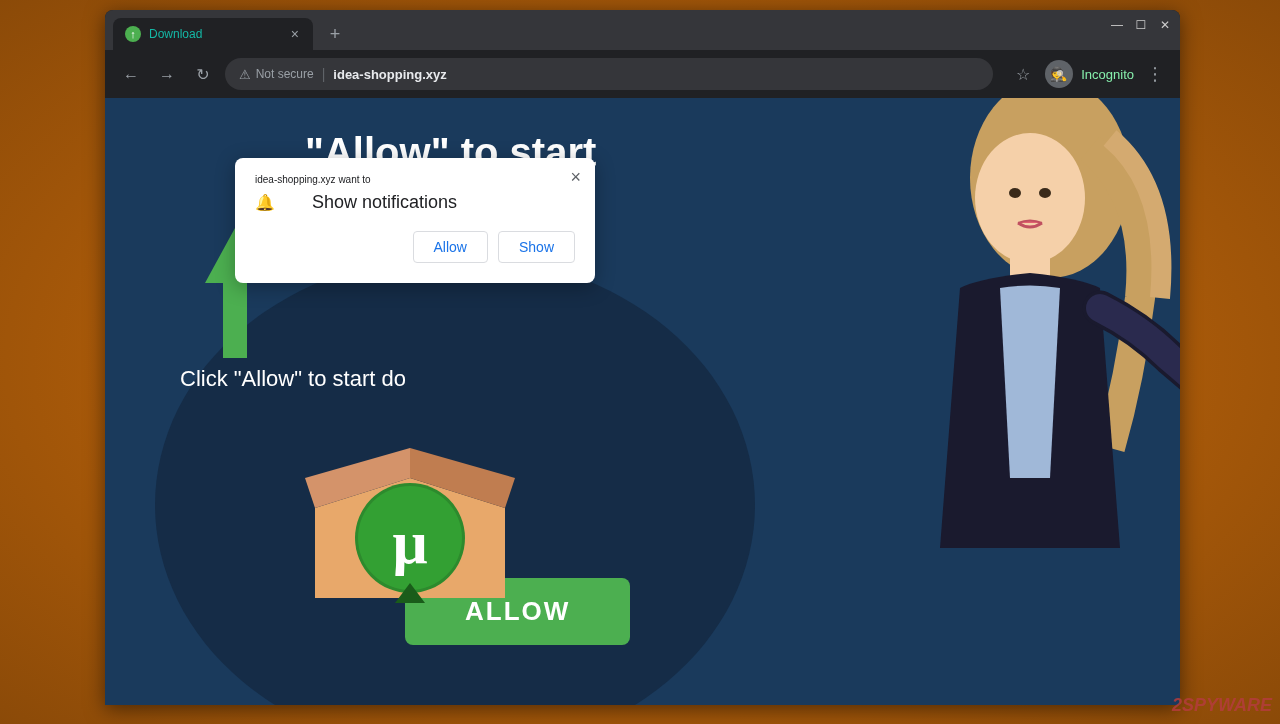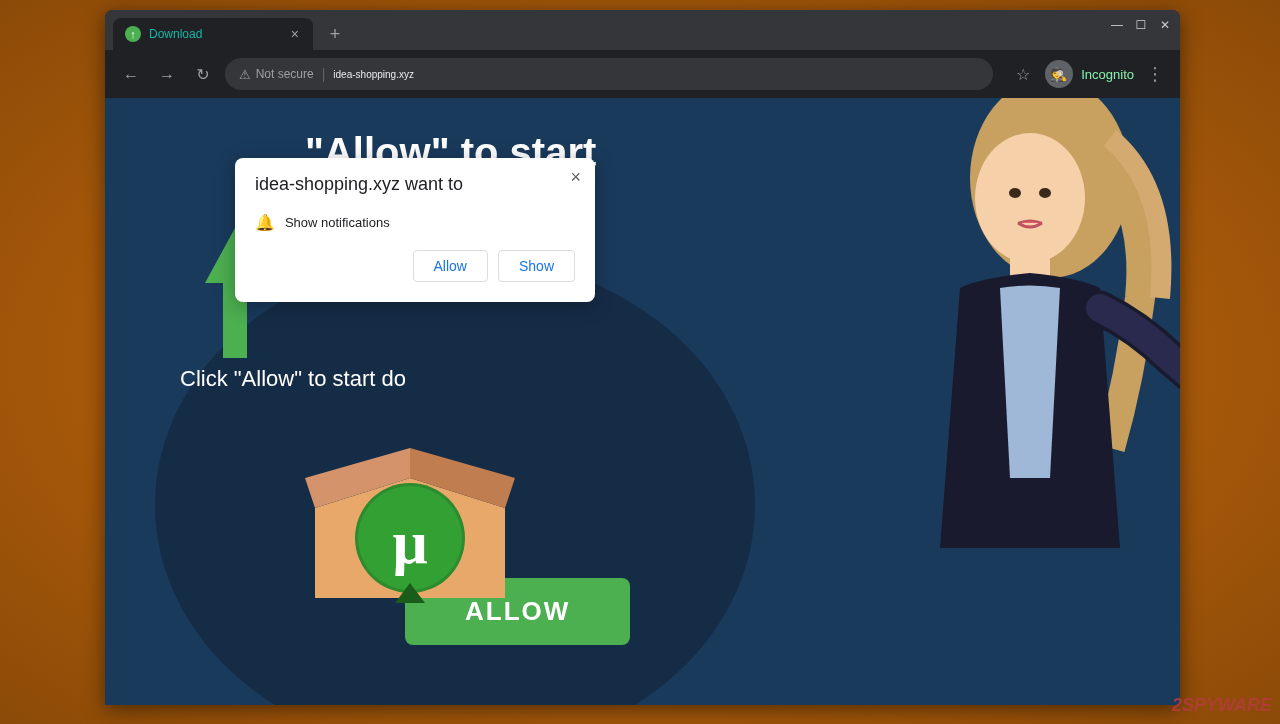--- a/index.html
+++ b/index.html
@@ -181,21 +181,22 @@
       font-size: 13px;
     }
 
     .separator {
       color: #5f6368;
       font-size: 14px;
     }
 
     .url-text {
       color: #e8eaed;
-      font-size: 10px;
+      font-size: 13px;
+      font-weight: bold;
     }
 
     .address-right {
       display: flex;
       align-items: center;
       gap: 8px;
       margin-left: 8px;
     }
 
     .address-icon-btn {
@@ -308,41 +309,42 @@
       position: absolute;
       top: 10px;
       right: 14px;
       color: #5f6368;
       font-size: 18px;
       cursor: pointer;
       line-height: 1;
     }
 
     .popup-title {
-      font-size: 18px;
+      font-size: 10px;
       color: #202124;
-      margin-bottom: 18px;
+      margin-bottom: 7px;
       padding-right: 20px;
     }
 
     .popup-notification-row {
       display: flex;
       align-items: center;
       gap: 10px;
       margin-bottom: 18px;
     }
 
     .bell-icon {
       font-size: 16px;
       color: #5f6368;
     }
 
     .popup-notification-label {
-      font-size: 13px;
+      font-size: 18px;
       color: #202124;
+      margin-left: 27px;
     }
 
     .popup-buttons {
       display: flex;
       gap: 10px;
       justify-content: flex-end;
     }
 
     .popup-btn {
       padding: 7px 20px;

